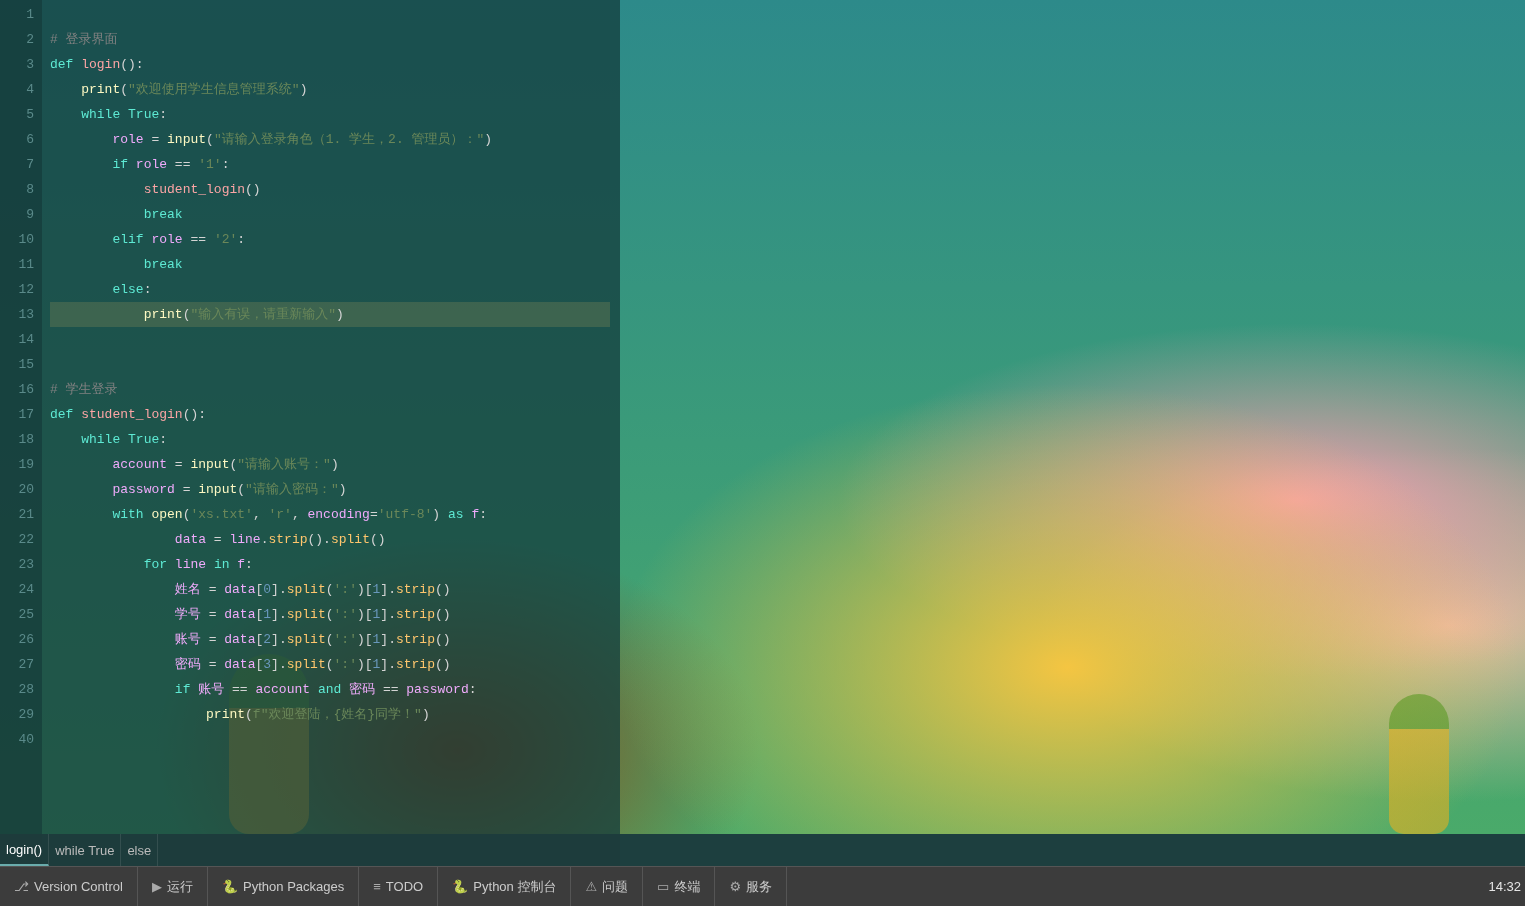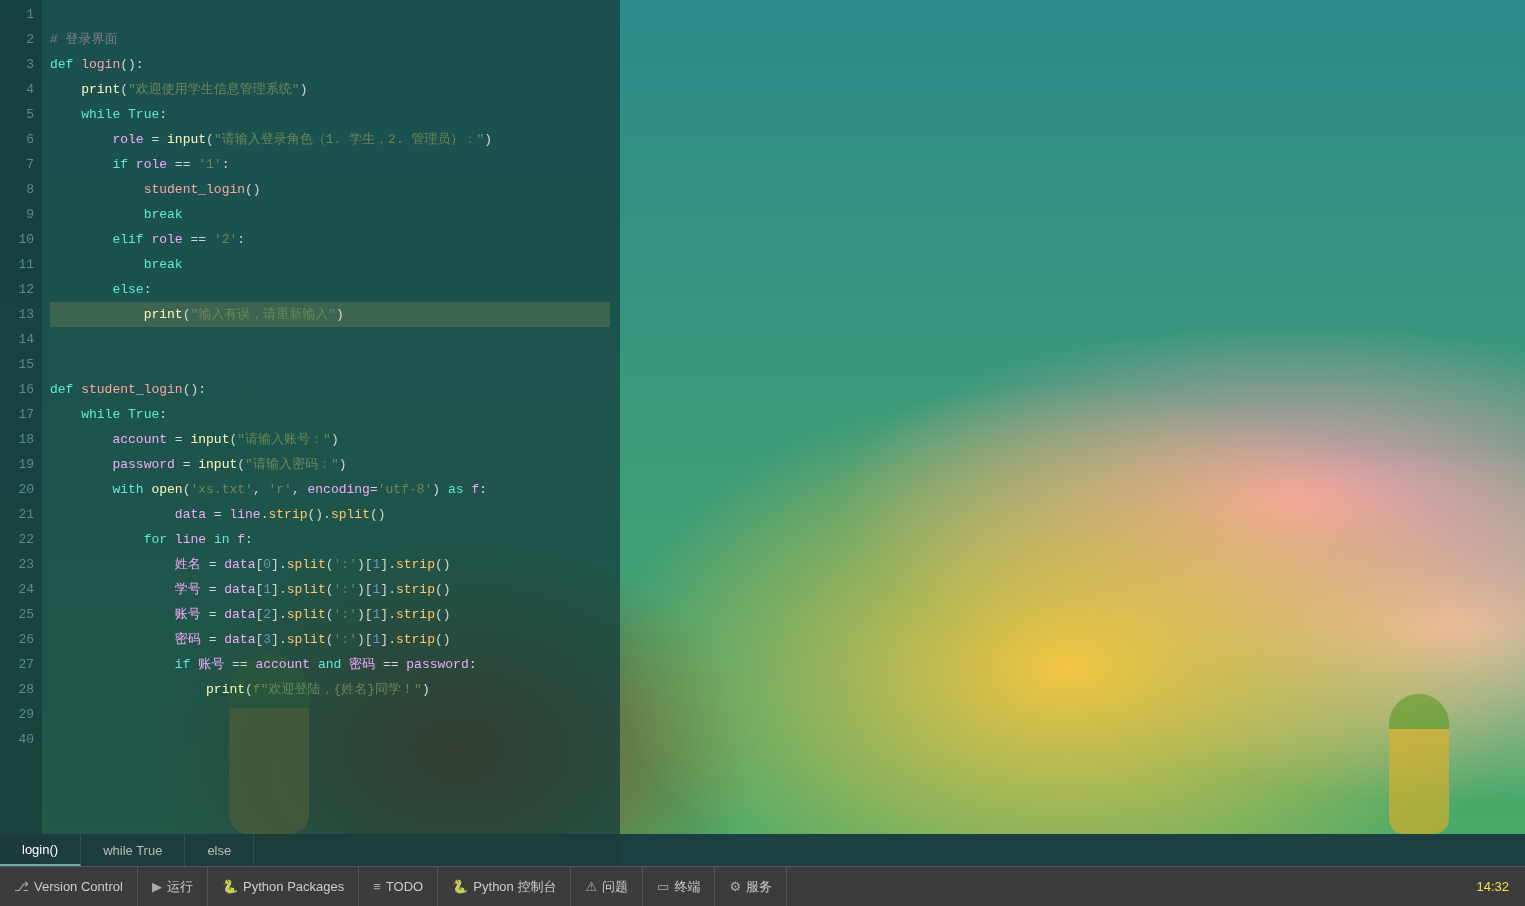--- a/index.html
+++ b/index.html
@@ -122,40 +122,40 @@
       left: 0;
       height: 32px;
       background: rgba(30, 60, 60, 0.9);
       display: flex;
       align-items: stretch;
       z-index: 5;
       width: 100%;
     }
 
     .bottom-tab {
-      padding: 0 22px;
+      padding: 0 6px;
       display: flex;
       align-items: center;
       font-size: 13px;
       font-family: Arial, sans-serif;
       color: #bbb;
       cursor: pointer;
       border-right: 1px solid rgba(255,255,255,0.1);
     }
 
     .bottom-tab.active {
       color: #fff;
       border-bottom: 2px solid #6aacac;
     }
 
     
     .time-display {
       margin-left: auto;
-      padding-right: 16px;
-      color: #fde047;
+      padding-right: 4px;
+      color: #e5e5e5;
       font-size: 13px;
       font-family: Arial, sans-serif;
       display: flex;
       align-items: center;
       justify-content: flex-end;
     }
 
     
     .cartoon-area {
       position: absolute;
@@ -255,20 +255,21 @@
     <span class="code-line">        <span class="var">role</span> <span class="cn">= </span><span class="builtin">input</span><span class="cn">(</span><span class="chinese-str">"请输入登录角色（1. 学生，2. 管理员）："</span><span class="cn">)</span></span>
     <span class="code-line">        <span class="kw">if </span><span class="var">role</span> <span class="cn">== </span><span class="string">'1'</span><span class="cn">:</span></span>
     <span class="code-line">            <span class="fn">student_login</span><span class="cn">()</span></span>
     <span class="code-line">            <span class="kw">break</span></span>
     <span class="code-line">        <span class="kw">elif </span><span class="var">role</span> <span class="cn">== </span><span class="string">'2'</span><span class="cn">:</span></span>
     <span class="code-line">            <span class="kw">break</span></span>
     <span class="code-line">        <span class="kw">else</span><span class="cn">:</span></span>
     <span class="code-line highlighted">            <span class="builtin">print</span><span class="cn">(</span><span class="chinese-str">"输入有误，请重新输入"</span><span class="cn">)</span></span>
     <span class="code-line"> </span>
     <span class="code-line"> </span>
+    <span class="code-line"><span class="comment"># 学生登录</span></span>
     <span class="code-line"><span class="kw">def </span><span class="fn">student_login</span><span class="cn">():</span></span>
     <span class="code-line">    <span class="kw">while </span><span class="kw">True</span><span class="cn">:</span></span>
     <span class="code-line">        <span class="var">account</span> <span class="cn">= </span><span class="builtin">input</span><span class="cn">(</span><span class="chinese-str">"请输入账号："</span><span class="cn">)</span></span>
     <span class="code-line">        <span class="var">password</span> <span class="cn">= </span><span class="builtin">input</span><span class="cn">(</span><span class="chinese-str">"请输入密码："</span><span class="cn">)</span></span>
     <span class="code-line">        <span class="kw">with </span><span class="builtin">open</span><span class="cn">(</span><span class="string">'xs.txt'</span><span class="cn">, </span><span class="string">'r'</span><span class="cn">, </span><span class="var">encoding</span><span class="cn">=</span><span class="string">'utf-8'</span><span class="cn">) </span><span class="kw">as </span><span class="var">f</span><span class="cn">:</span></span>
     <span class="code-line">                <span class="var">data</span> <span class="cn">= </span><span class="var">line</span><span class="cn">.</span><span class="method">strip</span><span class="cn">().</span><span class="method">split</span><span class="cn">()</span></span>
     <span class="code-line">            <span class="kw">for </span><span class="var">line</span> <span class="kw">in </span><span class="var">f</span><span class="cn">:</span></span>
     <span class="code-line">                <span class="var">姓名</span> <span class="cn">= </span><span class="var">data</span><span class="cn">[</span><span class="num">0</span><span class="cn">].</span><span class="method">split</span><span class="cn">(</span><span class="string">':'</span><span class="cn">)[</span><span class="num">1</span><span class="cn">].</span><span class="method">strip</span><span class="cn">()</span></span>
     <span class="code-line">                <span class="var">学号</span> <span class="cn">= </span><span class="var">data</span><span class="cn">[</span><span class="num">1</span><span class="cn">].</span><span class="method">split</span><span class="cn">(</span><span class="string">':'</span><span class="cn">)[</span><span class="num">1</span><span class="cn">].</span><span class="method">strip</span><span class="cn">()</span></span>
     <span class="code-line">                <span class="var">账号</span> <span class="cn">= </span><span class="var">data</span><span class="cn">[</span><span class="num">2</span><span class="cn">].</span><span class="method">split</span><span class="cn">(</span><span class="string">':'</span><span class="cn">)[</span><span class="num">1</span><span class="cn">].</span><span class="method">strip</span><span class="cn">()</span></span>

